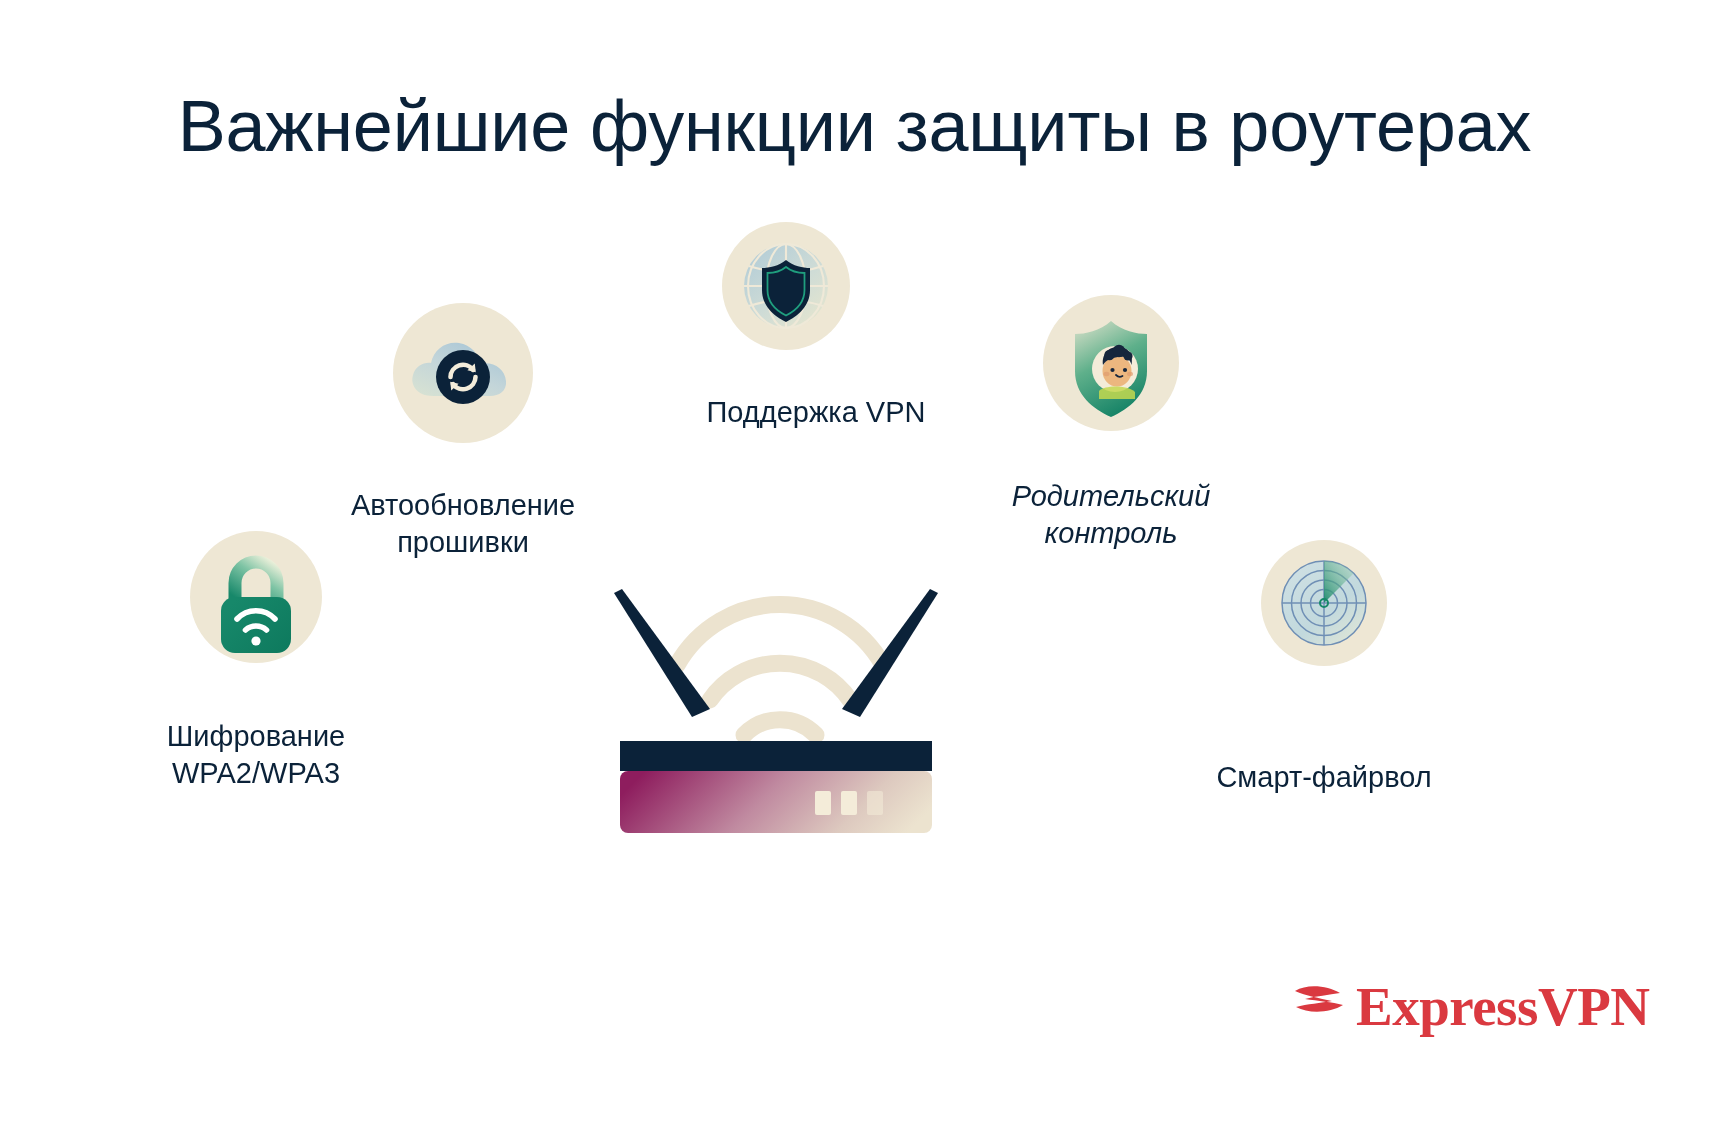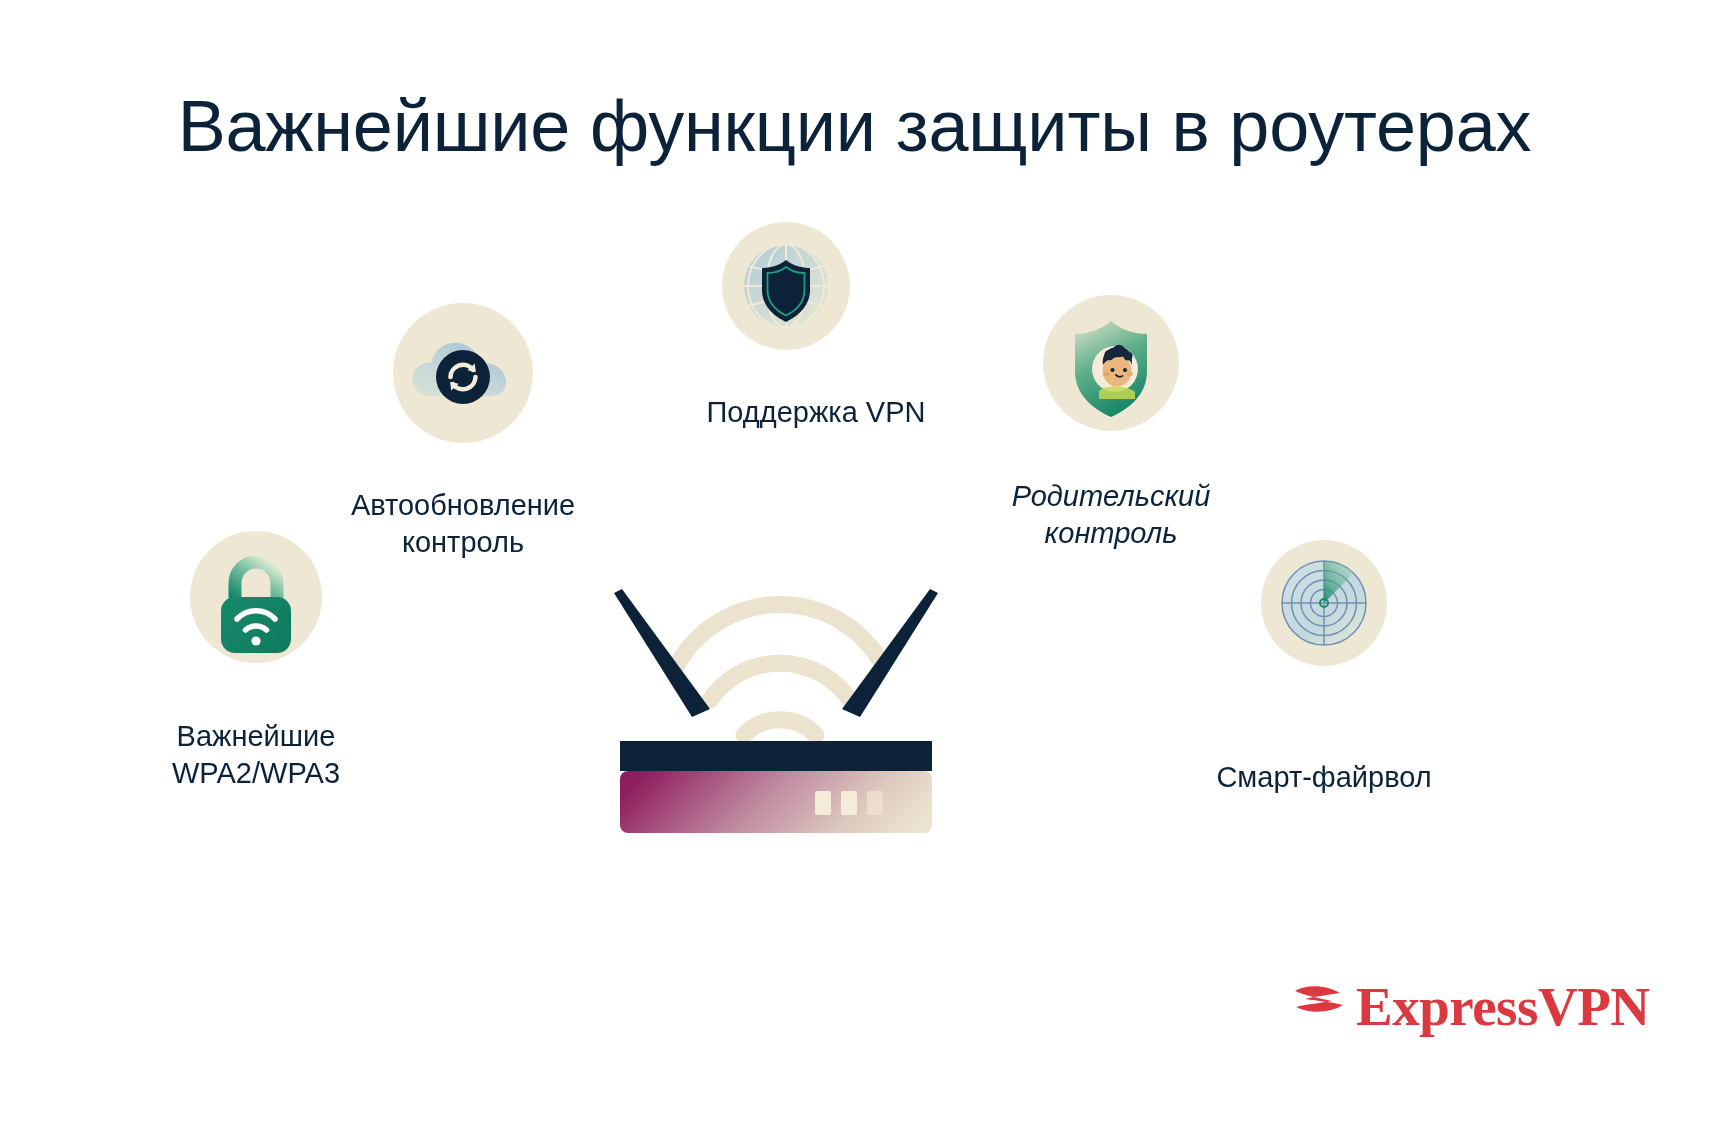--- a/index.html
+++ b/index.html
@@ -91,21 +91,21 @@
 
         <g fill="none" stroke="#f3ecda" stroke-width="4.6" stroke-linecap="round">
           <path d="M57.5 74 A12.5 12.5 0 0 1 80 66.8"></path>
           <path d="M82.5 74 A12.5 12.5 0 0 1 60 81.2"></path>
         </g>
         <path d="M81.8 60.5 L82.8 69.2 L74.4 67.2 Z" fill="#f3ecda"></path>
         <path d="M58.2 87.5 L57.2 78.8 L65.6 80.8 Z" fill="#f3ecda"></path>
       </svg>
     </div>
     <div class="feature-label" style="left:303px; top:487px; width:320px;">Автообновление
-контроль</div>
+прошивки</div>
   </div>
 
   <div class="feature" style="left:0;top:0;">
     <div class="icon-circle" style="left:722px; top:222px; width:128px; height:128px;">
       <svg viewBox="0 0 128 128" width="128" height="128">
         <defs>
           <linearGradient id="globeGrad" x1="0.15" y1="0.1" x2="0.85" y2="0.95">
             <stop offset="0%" stop-color="#b5ced7"></stop>
             <stop offset="55%" stop-color="#cfdcd6"></stop>
             <stop offset="100%" stop-color="#e4e5cf"></stop>
@@ -192,21 +192,21 @@
 
         <rect x="31" y="66" width="70" height="56" rx="14" fill="url(#bodyGrad)"></rect>
 
         <g fill="none" stroke="#ffffff" stroke-width="5.6" stroke-linecap="round">
           <path d="M47 88 a26 26 0 0 1 38 0"></path>
           <path d="M55.5 99 a16 16 0 0 1 21 0"></path>
         </g>
         <circle cx="66" cy="110" r="4.6" fill="#ffffff"></circle>
       </svg>
     </div>
-    <div class="feature-label" style="left:96px; top:718px; width:320px;">Важнейшие
+    <div class="feature-label" style="left:96px; top:718px; width:320px;">Шифрование
 WPA2/WPA3</div>
   </div>
 
   <div class="feature" style="left:0;top:0;">
     <div class="icon-circle" style="left:1261px; top:540px; width:126px; height:126px;">
       <svg viewBox="0 0 126 126" width="126" height="126">
         <defs>
           <linearGradient id="radarFill" x1="0.1" y1="0" x2="0.9" y2="1">
             <stop offset="0%" stop-color="#cfe0e4"></stop>
             <stop offset="60%" stop-color="#c2d9dd"></stop>

